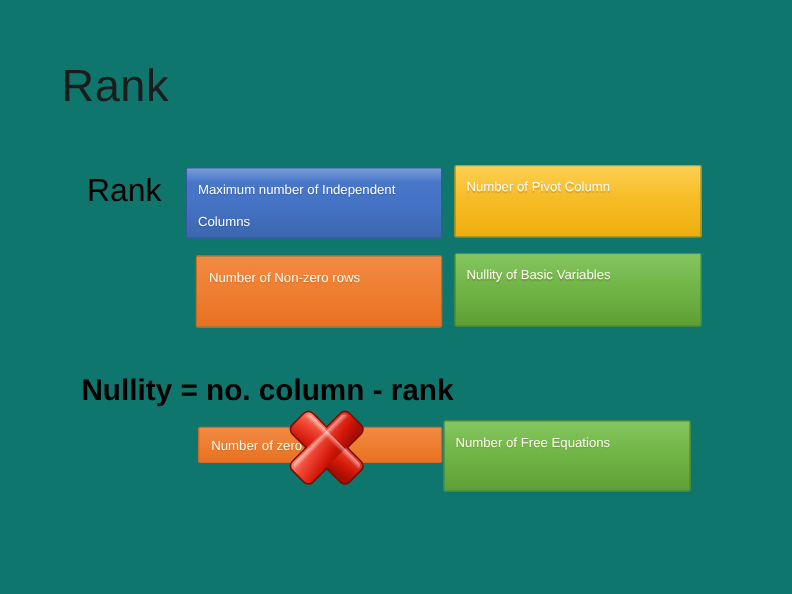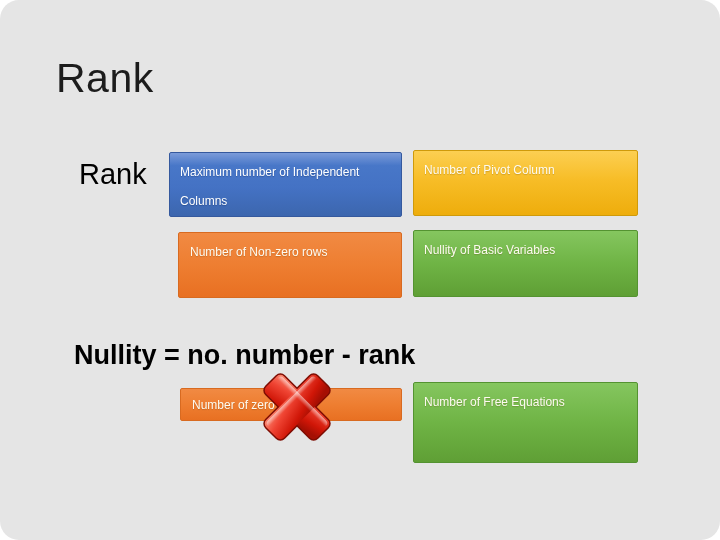--- a/index.html
+++ b/index.html
@@ -5,23 +5,22 @@
   html, body {
     margin: 0;
     padding: 0;
     background: #ffffff;
     font-family: "Liberation Sans", sans-serif;
   }
   .slide {
     position: relative;
     width: 720px;
     height: 540px;
-    background: #e5e5e5;
+    background: #0f766e;
     overflow: hidden;
-    border-radius: 19px;
   }
   .slide-title {
     position: absolute;
     left: 56px;
     top: 55px;
     font-size: 41px;
     font-weight: 300;
     letter-spacing: 0.5px;
     color: #1c1c1c;
   }
@@ -68,21 +67,21 @@
   .cbox.green {
     background: linear-gradient(180deg, #85c65f 0%, #6fb445 50%, #5f9f35 100%);
     border: 1px solid #549331;
   }
   .box-independent { left: 169px; top: 152px; width: 233px; height: 65px; }
   .box-pivot       { left: 413px; top: 150px; width: 225px; height: 66px; }
   .box-nonzero     { left: 178px; top: 232px; width: 224px; height: 66px; }
   .box-basic       { left: 413px; top: 230px; width: 225px; height: 67px; }
   .box-zero        { left: 180px; top: 388px; width: 222px; height: 33px;
                      padding: 0 8px; line-height: 33px; white-space: nowrap; overflow: hidden; }
-  .box-free        { left: 413px; top: 382px; width: 225px; height: 81px; padding-left: 10px; }
+  .box-free        { left: 403px; top: 382px; width: 225px; height: 65px; padding-left: 10px; }
   .x-mark {
     position: absolute;
     left: 262px;
     top: 370px;
     width: 70px;
     height: 74px;
   }
 </style>
 </head>
 <body>
@@ -94,21 +93,21 @@
   <div class="rank-label">Rank</div>
 
   <div class="cbox blue box-independent">Maximum number of Independent Columns</div>
 
   <div class="cbox gold box-pivot">Number of Pivot Column</div>
 
   <div class="cbox orange box-nonzero">Number of Non-zero rows</div>
 
   <div class="cbox green box-basic">Nullity of Basic Variables</div>
 
-  <div class="nullity-formula">Nullity = no. number - rank</div>
+  <div class="nullity-formula">Nullity = no. column - rank</div>
 
   <div class="cbox orange box-zero">Number of zero rows</div>
 
   <div class="cbox green box-free">Number of Free Equations</div>
 
   <svg class="x-mark" viewBox="0 0 70 74" aria-hidden="true">
     <defs>
       <linearGradient id="xg" x1="0" y1="0" x2="0.7" y2="1">
         <stop offset="0" stop-color="#fb8a74"></stop>
         <stop offset="0.35" stop-color="#ef4433"></stop>

